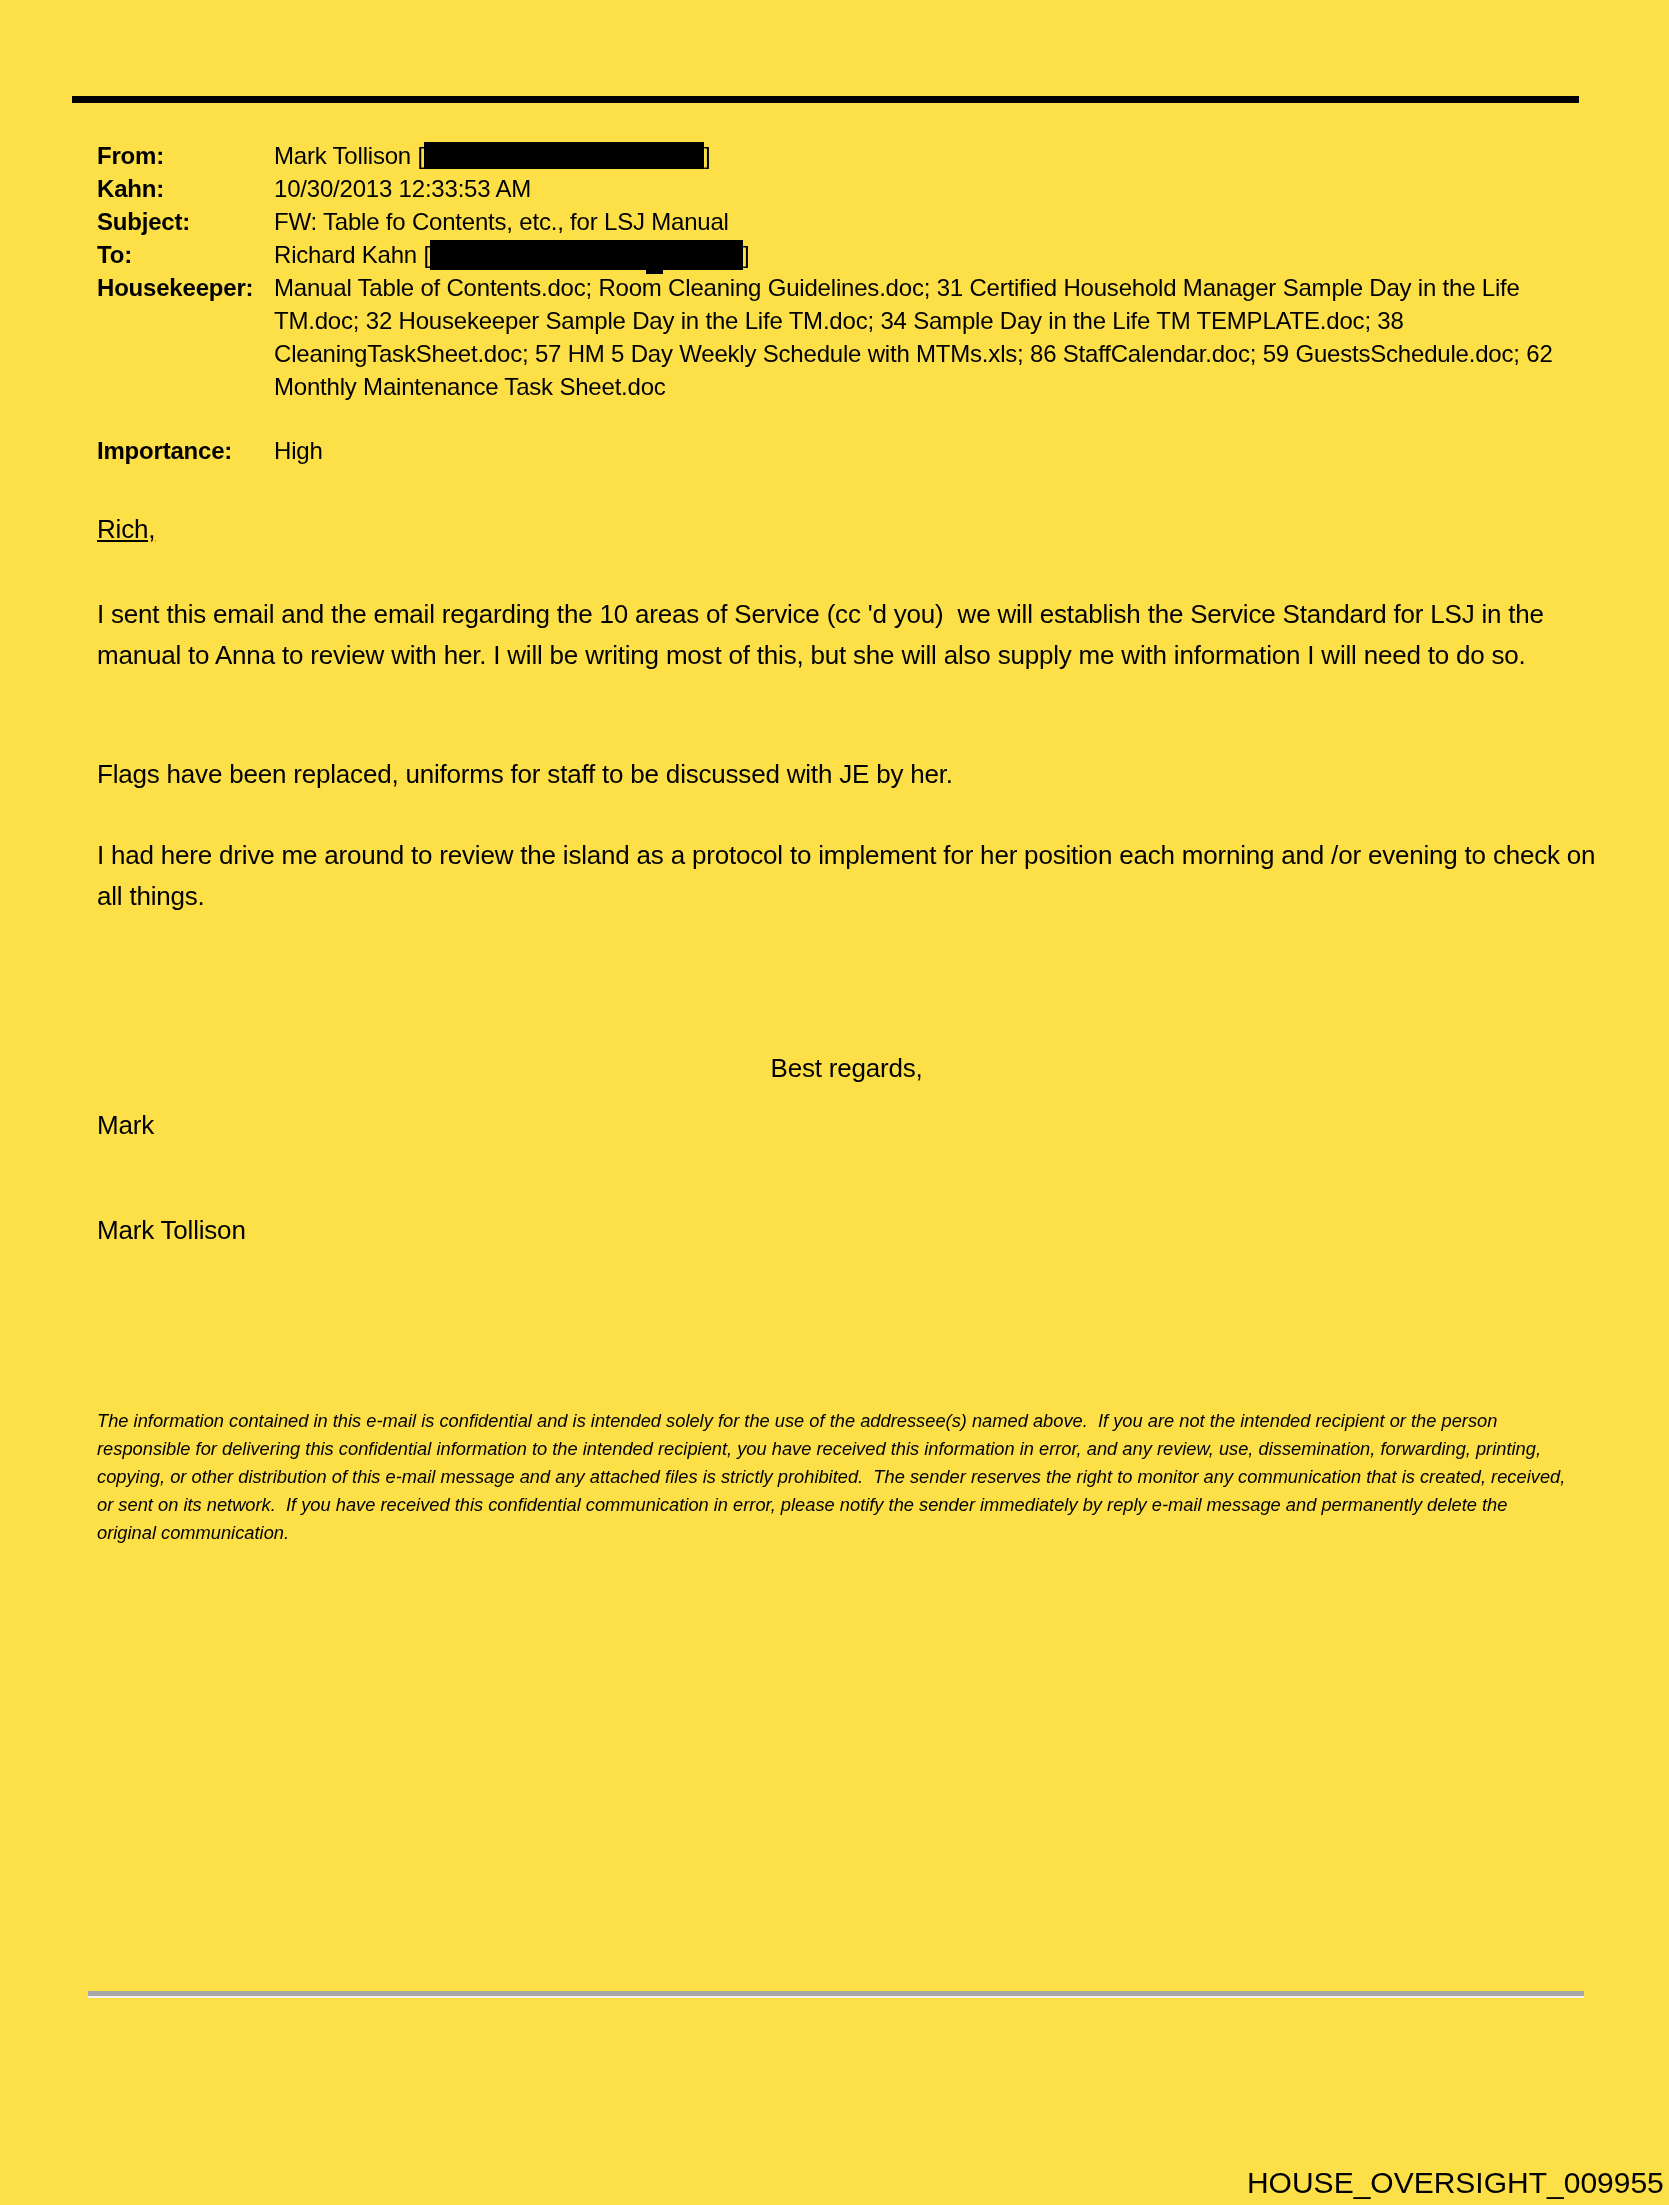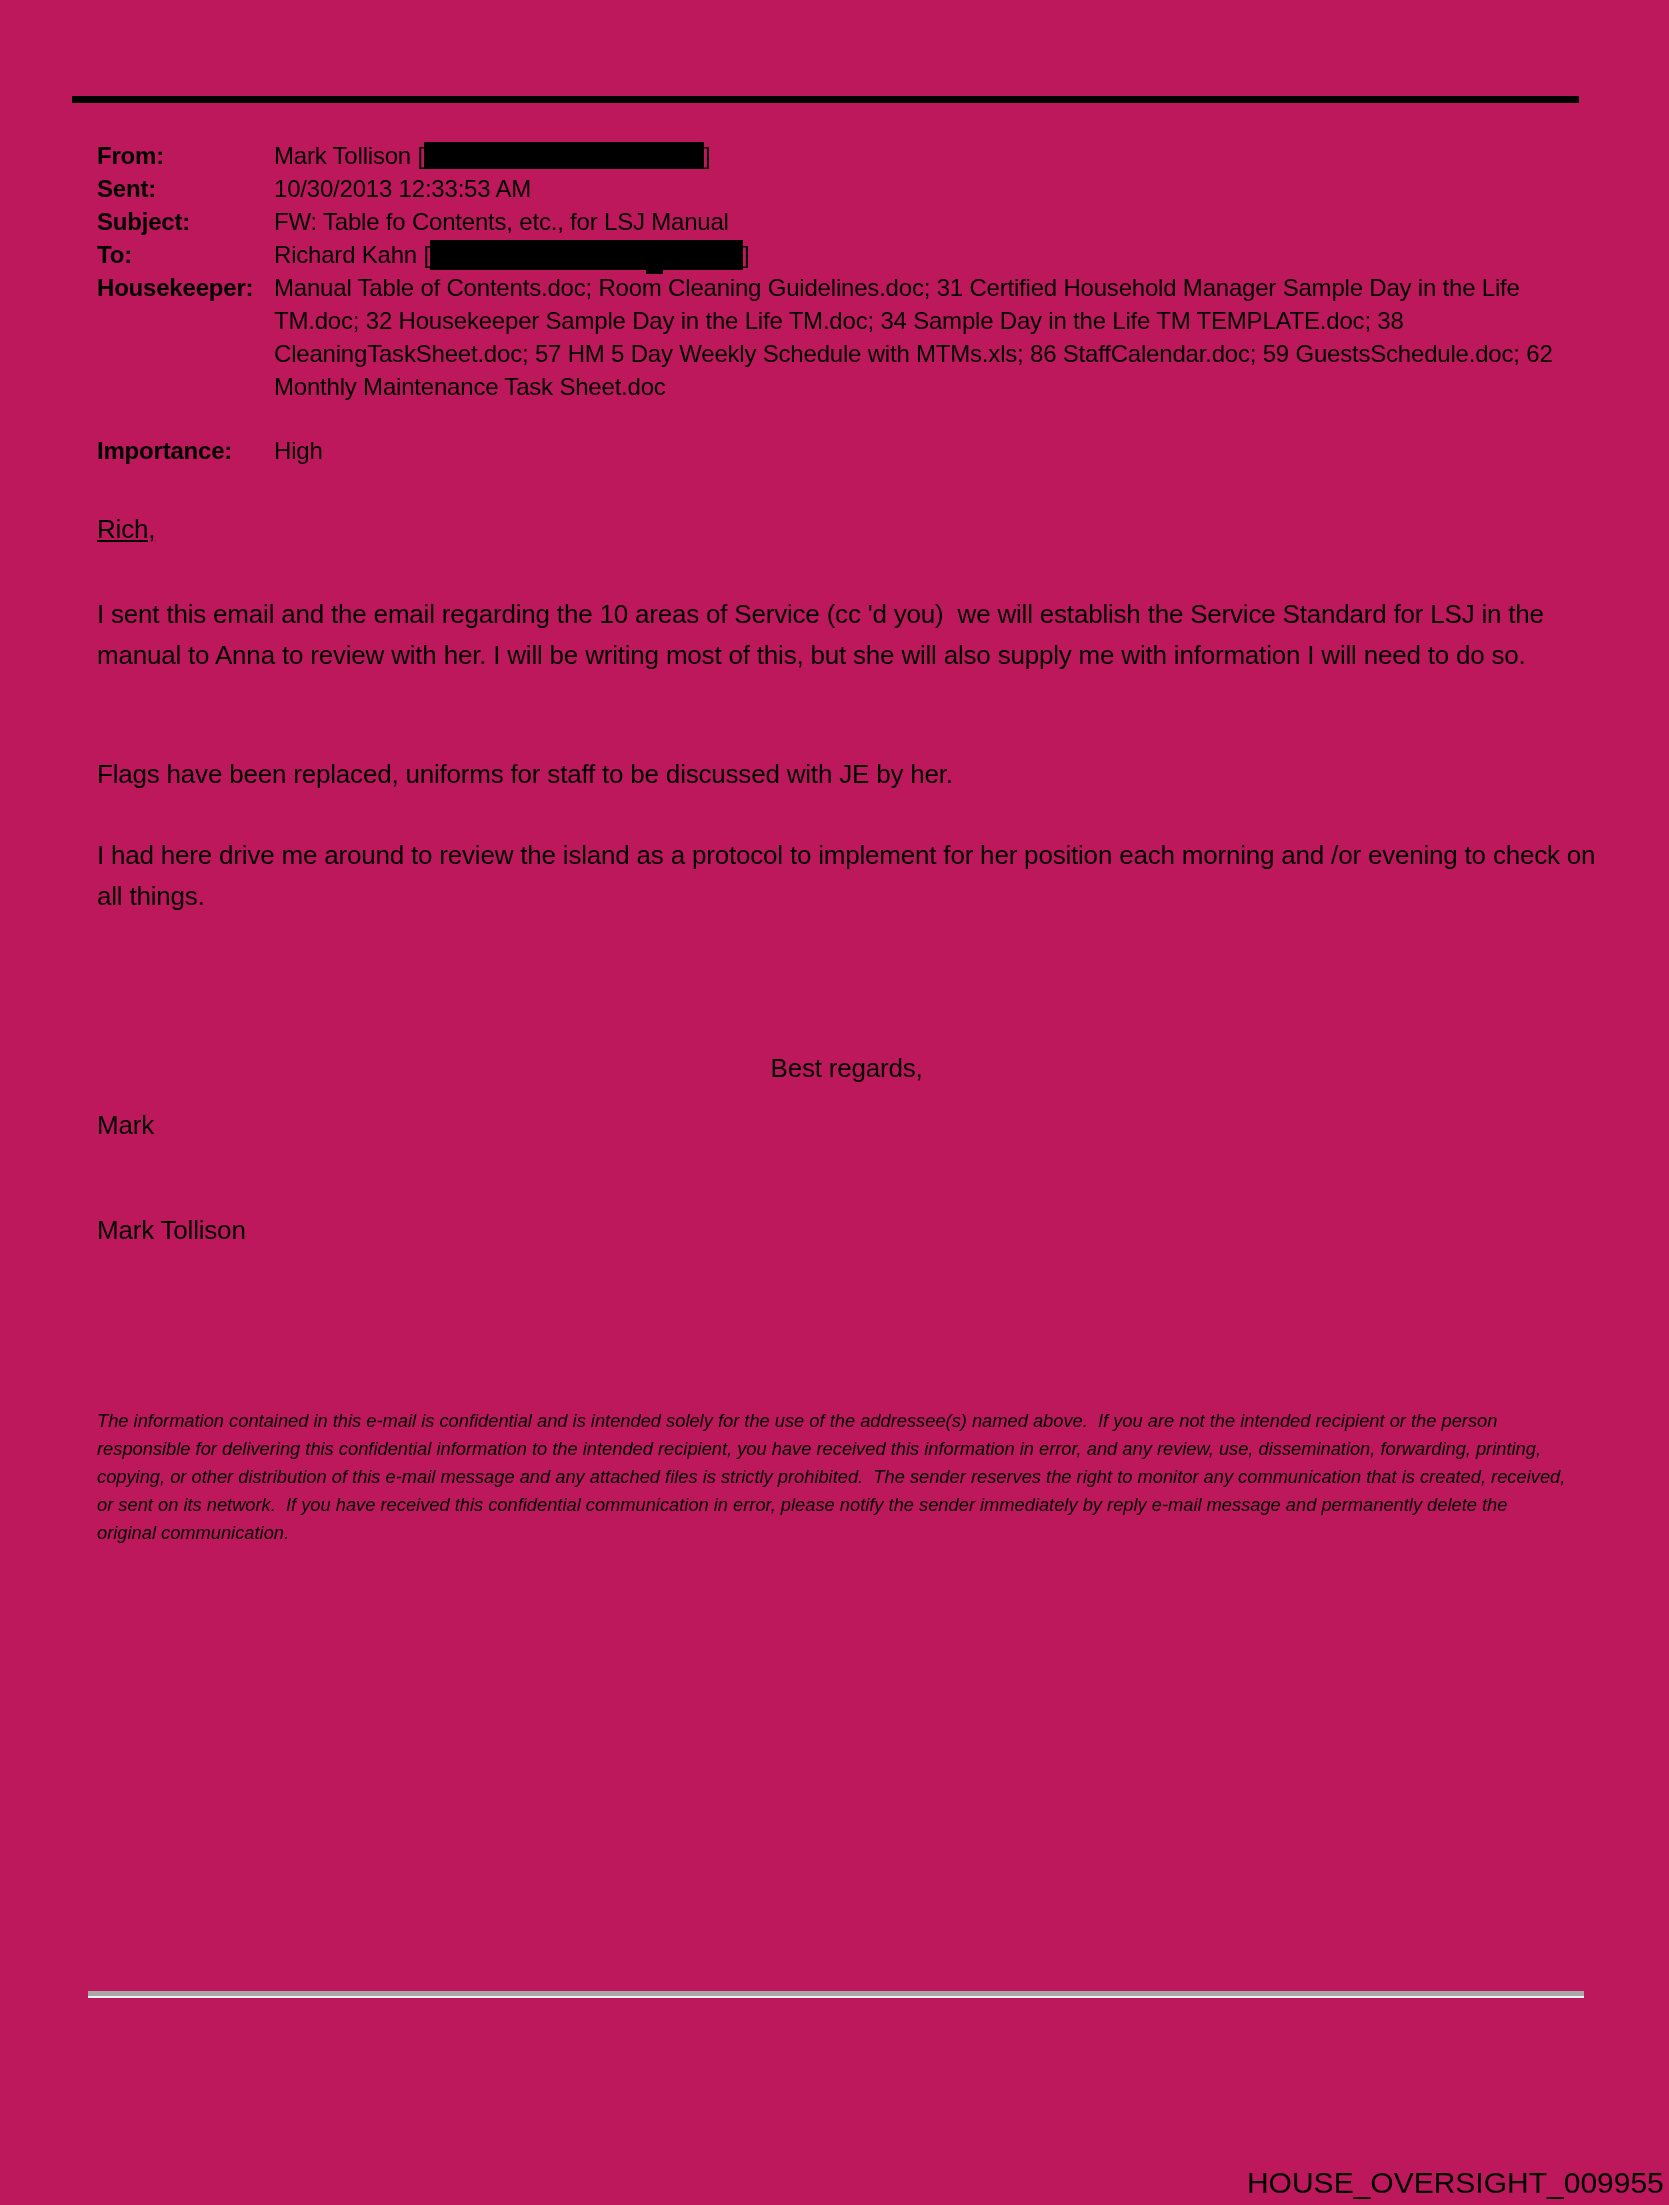--- a/index.html
+++ b/index.html
@@ -1,20 +1,20 @@
 <!DOCTYPE html>
 <html style="font-size:10.5px"><head>
 <meta charset="utf-8">
 <style>
   html, body { margin: 0; padding: 0; background: #ffffff; }
   .page {
     position: relative;
     width: 1669px;
     height: 2205px;
-    background: #be185d;
+    background: #fde047;
     font-family: "Liberation Sans", sans-serif;
     color: #000000;
     overflow: hidden;
   }
 
   
   .topbar {
     position: absolute;
     left: 72px; top: 96px;
     width: 1507px; height: 7.2px;
@@ -117,21 +117,21 @@
 <div class="page">
 
   <div class="topbar"></div>
 
   <div class="header-block">
     <div class="hrow">
       <div class="hlabel">From:</div>
       <div class="hvalue"><span>Mark Tollison [</span><span class="redaction redaction-from"></span><span>]</span></div>
     </div>
     <div class="hrow">
-      <div class="hlabel">Sent:</div>
+      <div class="hlabel">Kahn:</div>
       <div class="hvalue">10/30/2013 12:33:53 AM</div>
     </div>
     <div class="hrow">
       <div class="hlabel">Subject:</div>
       <div class="hvalue">FW: Table fo Contents, etc., for LSJ Manual</div>
     </div>
     <div class="hrow">
       <div class="hlabel">To:</div>
       <div class="hvalue"><span>Richard Kahn [</span><span class="redaction redaction-to"></span><span>]</span></div>
     </div>

